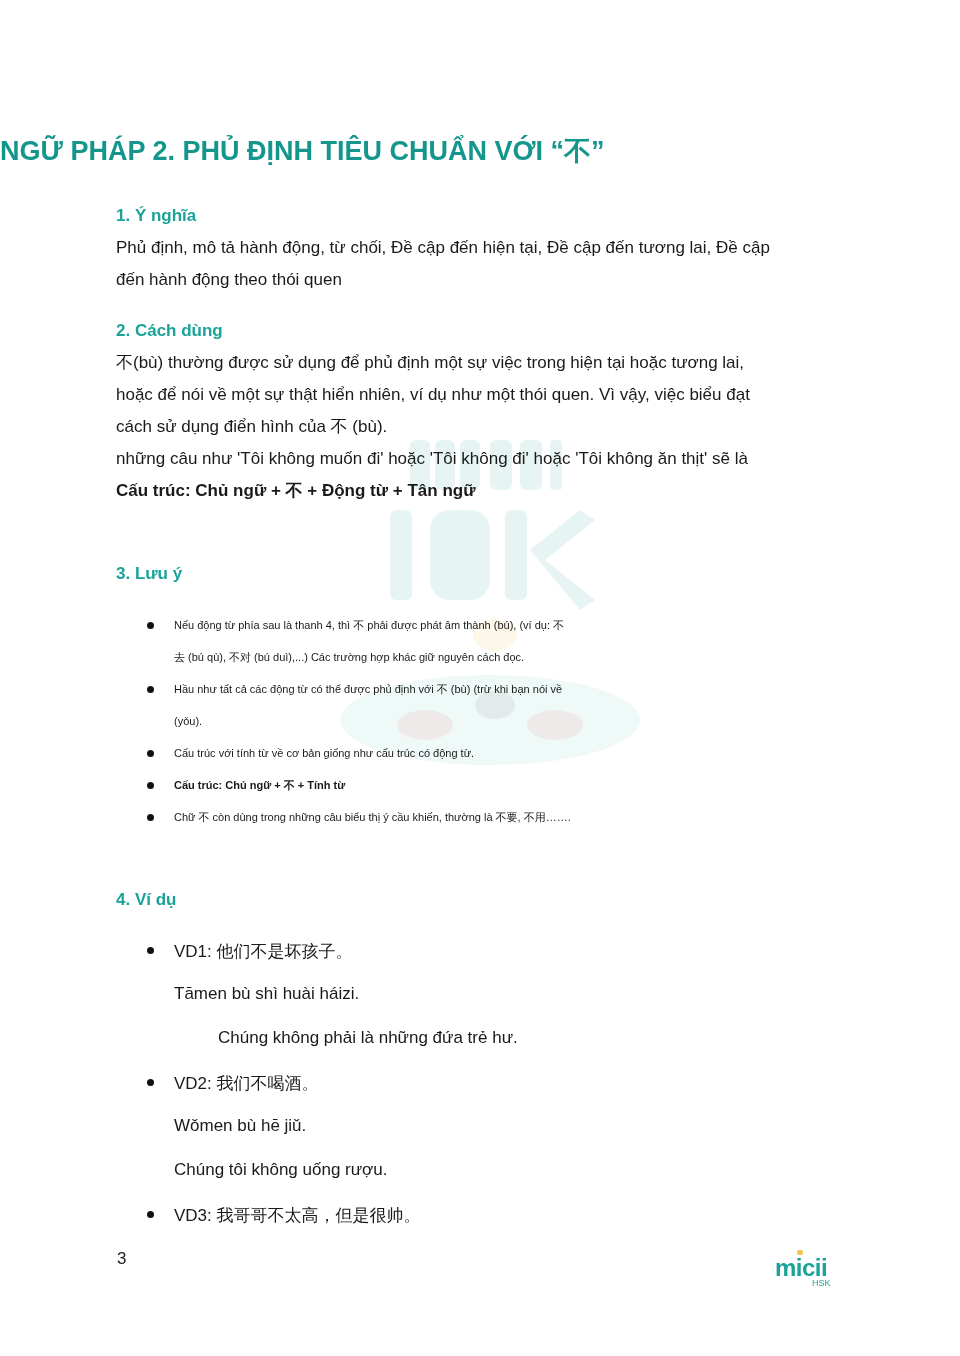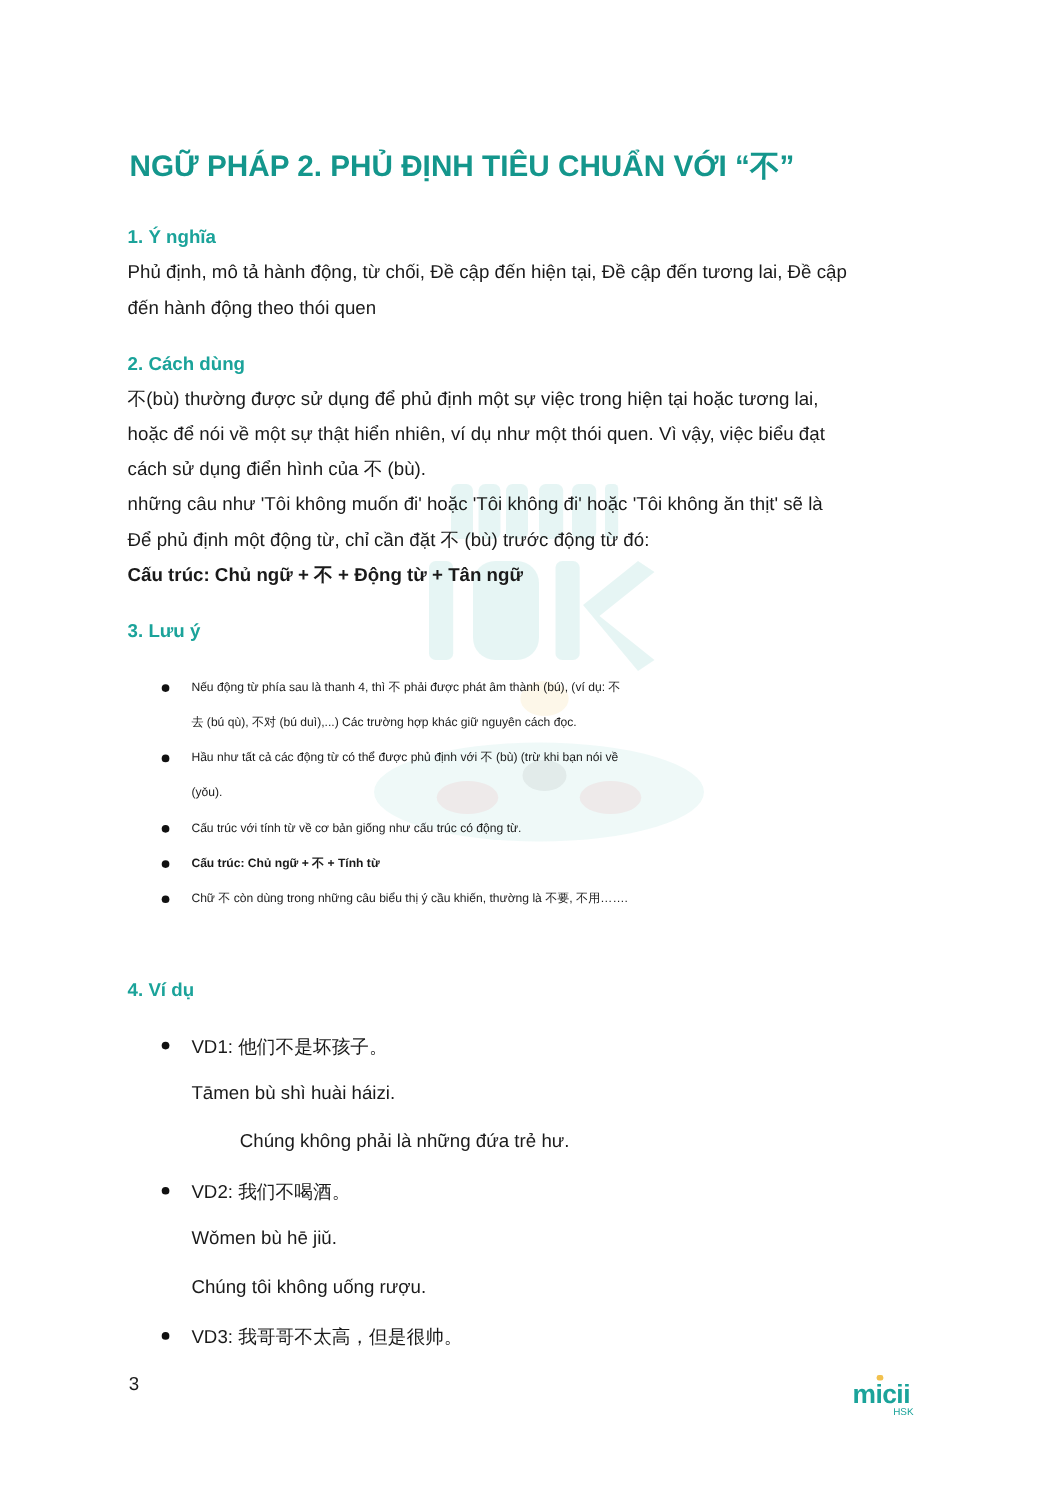--- a/index.html
+++ b/index.html
@@ -2,21 +2,21 @@
 <html><head>
 <meta charset="utf-8">
 <style>
   html, body { margin: 0; padding: 0; }
   body {
     width: 960px; height: 1356px; background: #ffffff; position: relative; overflow: hidden;
     font-family: "Liberation Sans", "DejaVu Sans", sans-serif; color: #1a1a1a;
   }
   .watermark { position: absolute; left: 330px; top: 420px; width: 320px; height: 360px; pointer-events: none; }
   .title {
-    position: absolute; left: 0; width: 840px; top: 133px; text-align: center;
+    position: absolute; left: 0; width: 840px; top: 133px; 
     font-size: 27px; font-weight: bold; color: #14968c; letter-spacing: 0px;
   }
   .sec-heading { position: absolute; left: 116px; font-size: 17px; font-weight: bold; color: #1ba39a; }
   .para { position: absolute; left: 116px; width: 730px; font-size: 17px; line-height: 32px; }
   .bold { font-weight: bold; }
   .bullets { position: absolute; left: 116px; width: 740px; margin: 0; padding: 0; list-style: none; }
   .bullets li { position: relative; padding-left: 58px; font-size: 11px; line-height: 32px; }
   .bullets li .dot {
     position: absolute; left: 31px; top: 13px; width: 7px; height: 7px; border-radius: 50%; background: #111;
   }
@@ -59,21 +59,20 @@
   <div>Phủ định, mô tả hành động, từ chối, Đề cập đến hiện tại, Đề cập đến tương lai, Đề cập</div>
   <div>đến hành động theo thói quen</div>
 </div>
 
 <div class="sec-heading" style="top:321px;">2. Cách dùng</div>
 <div class="para" style="top:347px;">
   <div>不(bù) thường được sử dụng để phủ định một sự việc trong hiện tại hoặc tương lai,</div>
   <div>hoặc để nói về một sự thật hiển nhiên, ví dụ như một thói quen. Vì vậy, việc biểu đạt</div>
   <div>cách sử dụng điển hình của 不 (bù).</div>
   <div>những câu như 'Tôi không muốn đi' hoặc 'Tôi không đi' hoặc 'Tôi không ăn thịt' sẽ là</div>
-  <div>Để phủ định một động từ, chỉ cần đặt 不 (bù) trước động từ đó:</div>
   <div class="bold">Cấu trúc: Chủ ngữ + 不 + Động từ + Tân ngữ</div>
 </div>
 
 <div class="sec-heading" style="top:564px;text-align:right;">3. Lưu ý</div>
 <ul class="bullets" style="top:609px;">
   <li>
     <span class="dot"></span>
     <div>Nếu động từ phía sau là thanh 4, thì 不 phải được phát âm thành (bú), (ví dụ: 不</div>
     <div>去 (bú qù), 不对 (bú duì),...) Các trường hợp khác giữ nguyên cách đọc.</div>
   </li>

